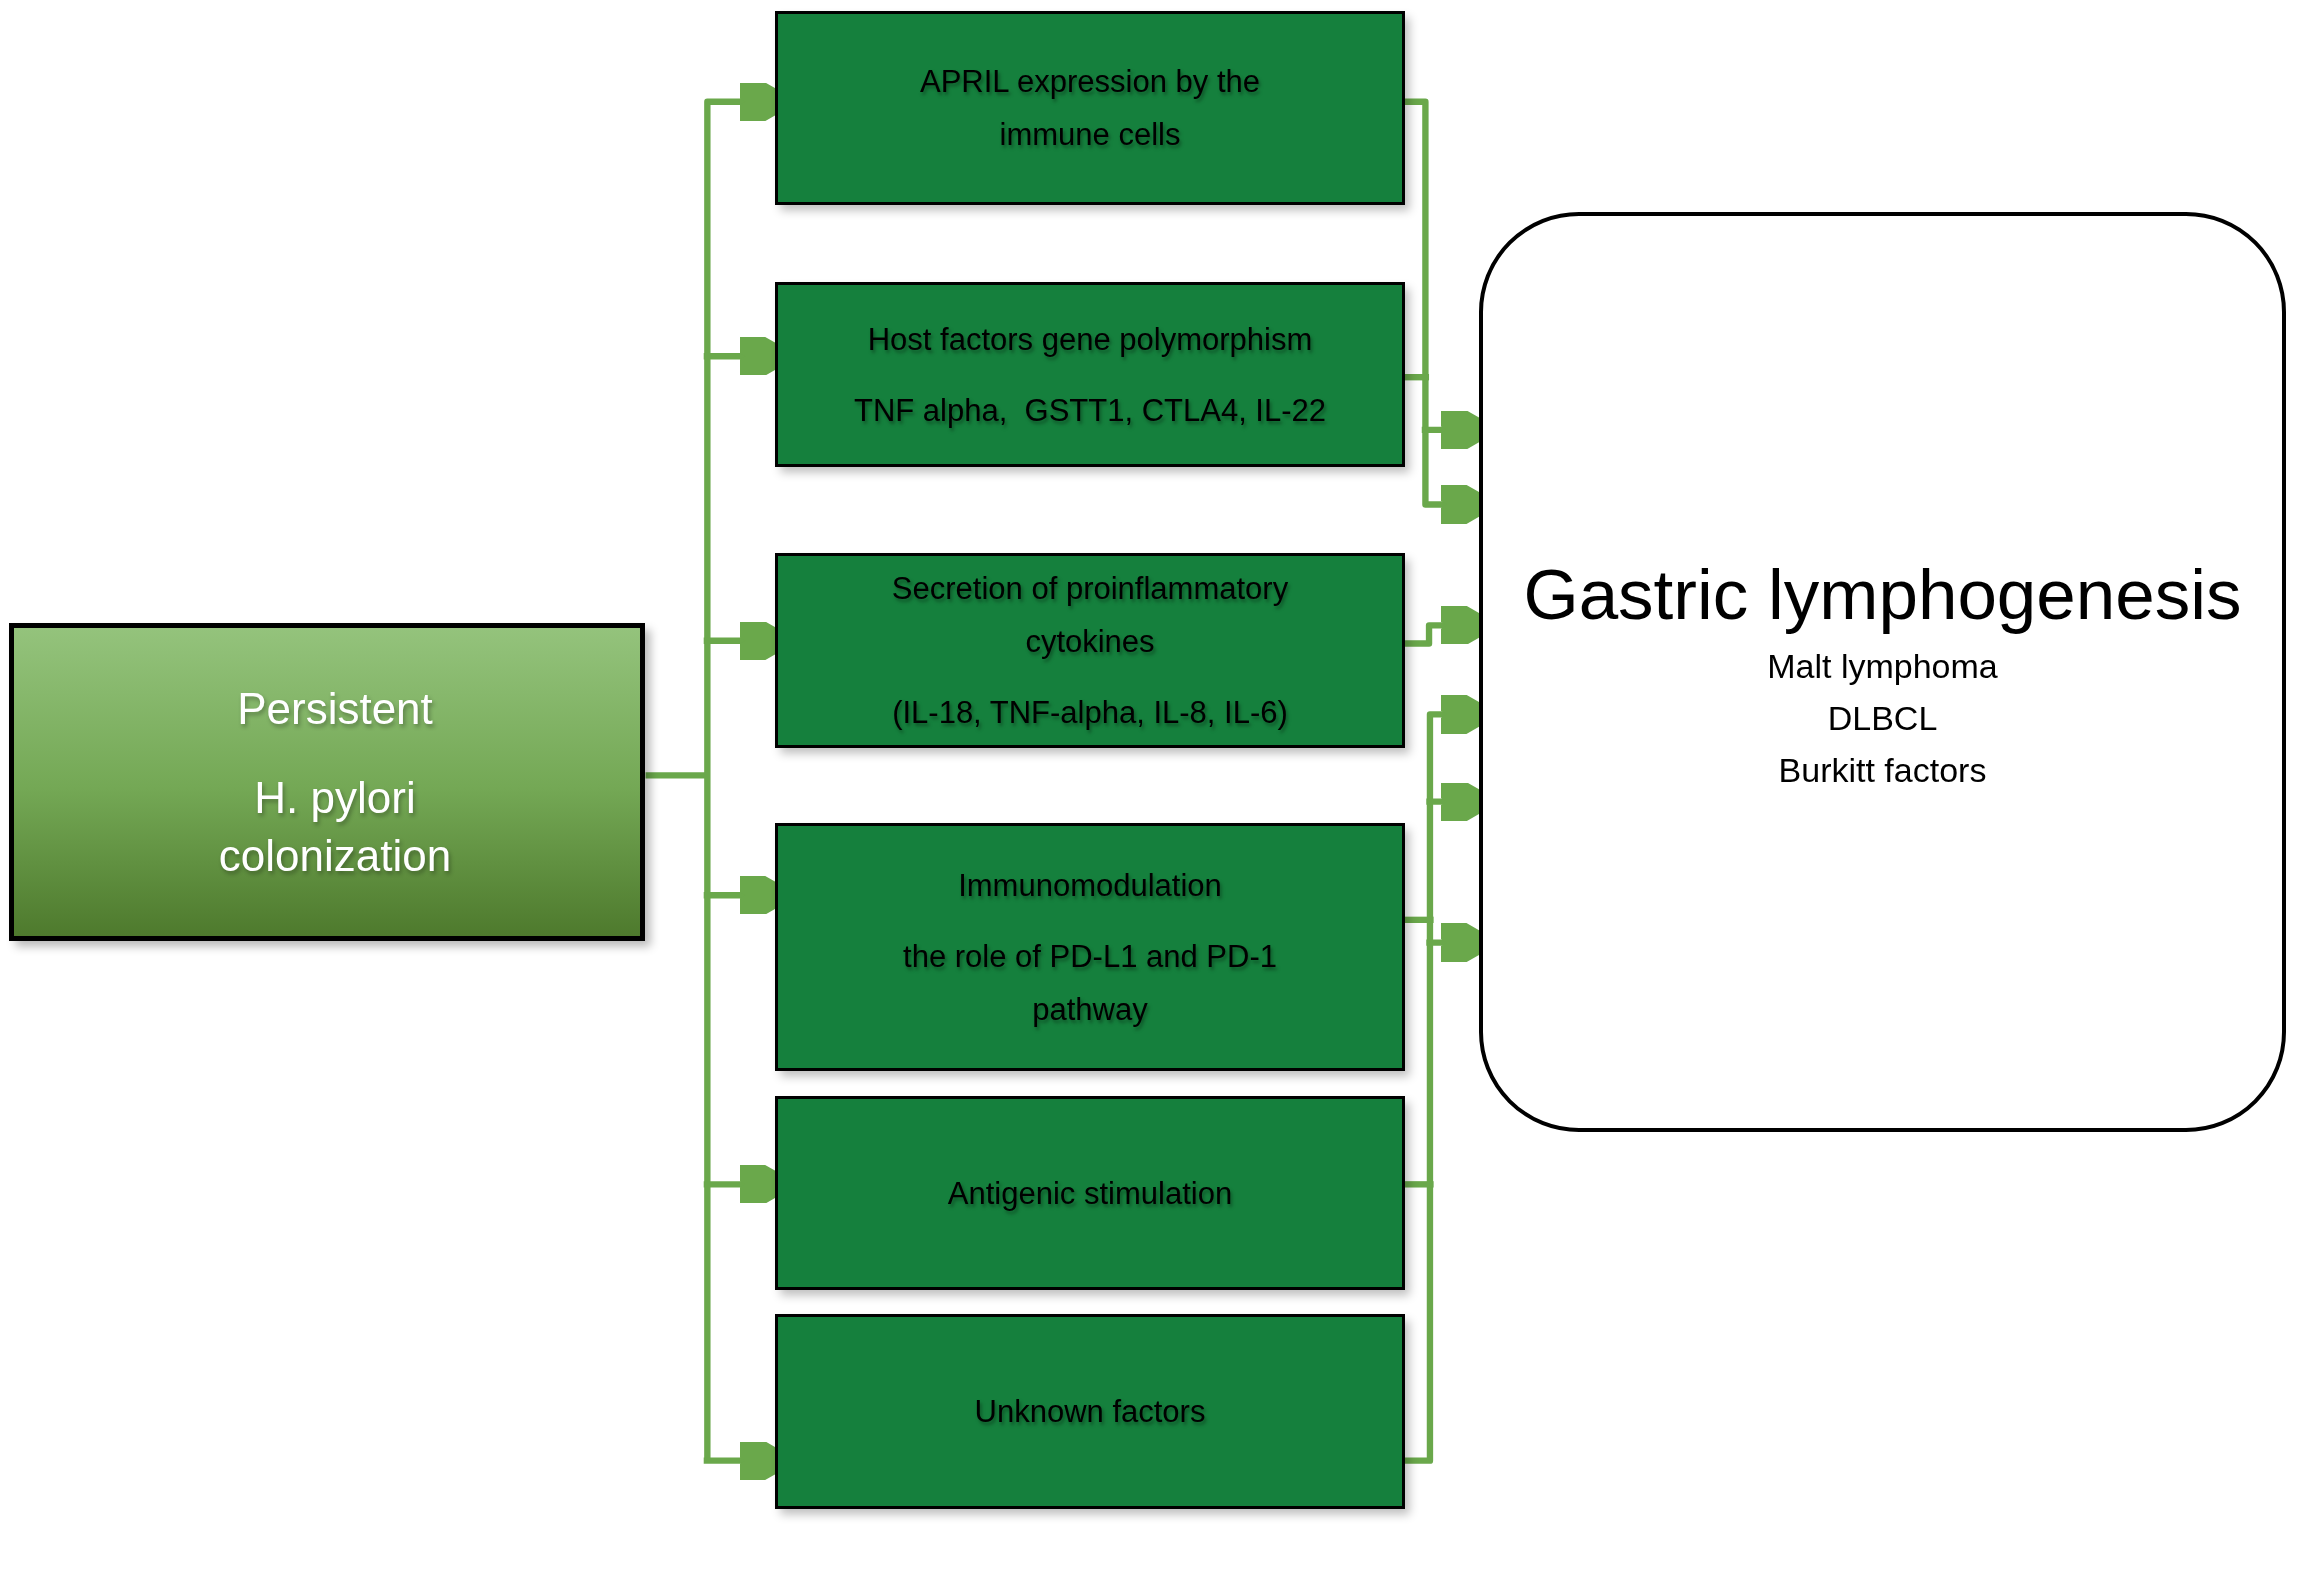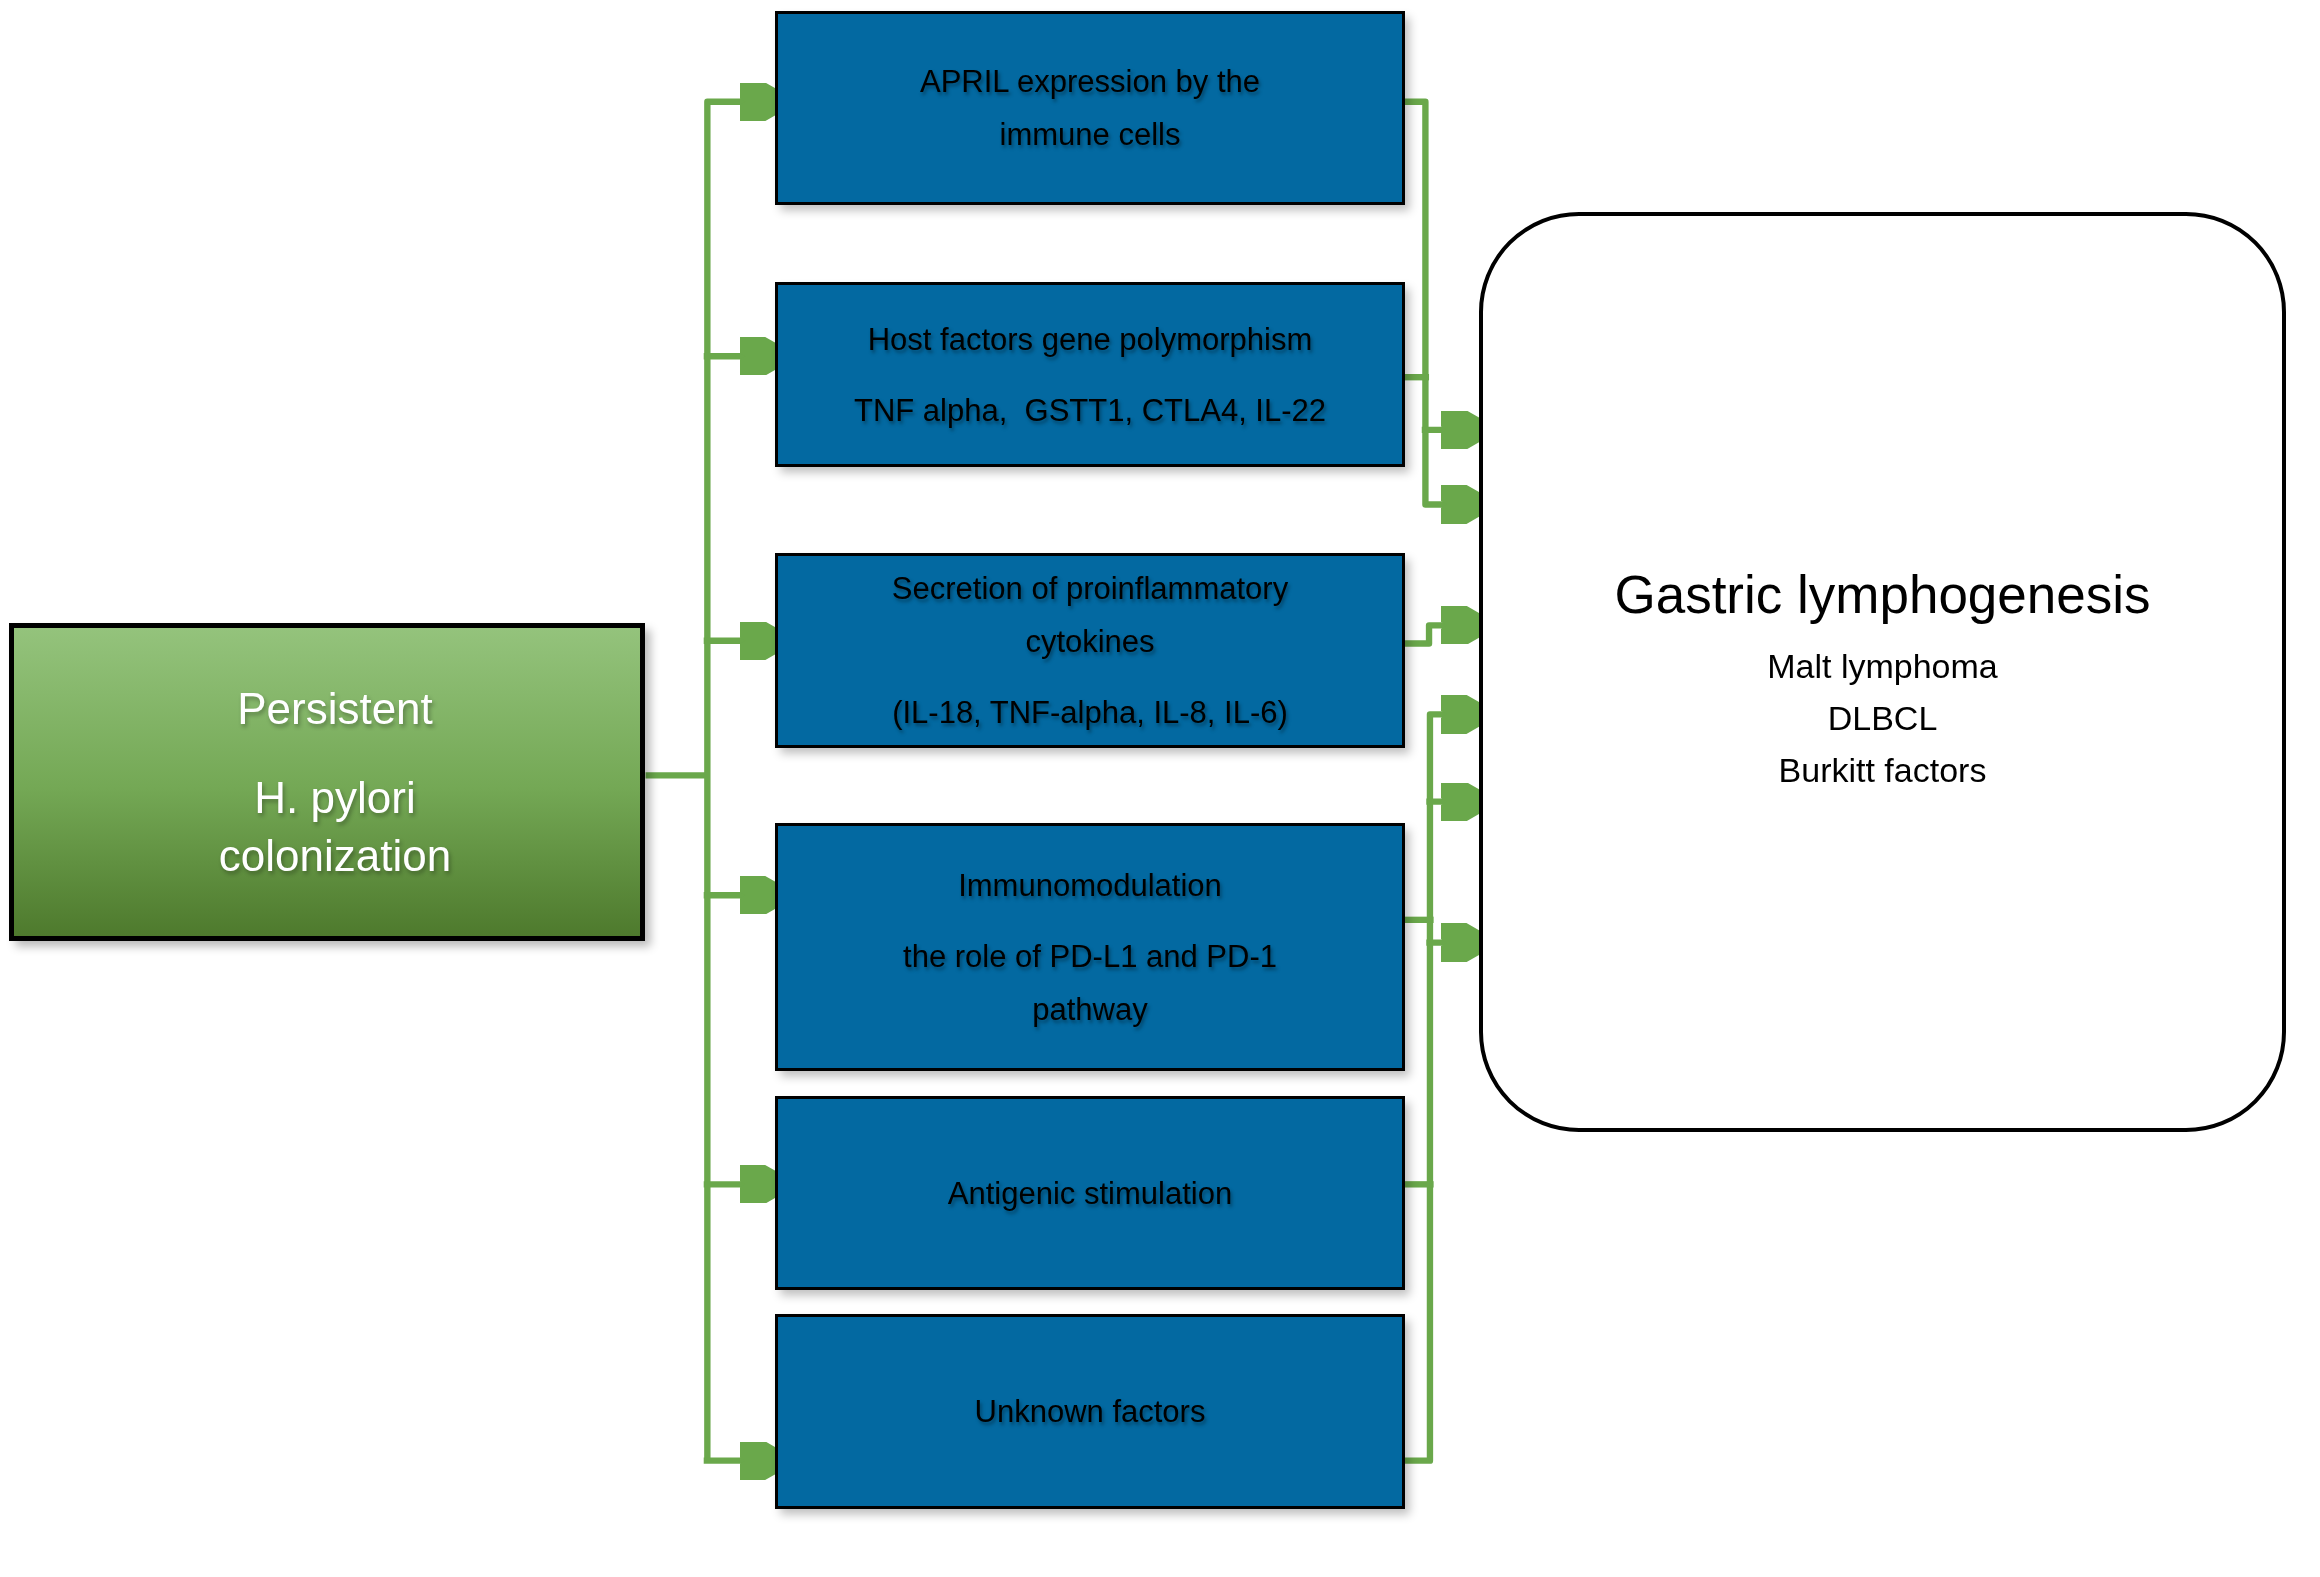--- a/index.html
+++ b/index.html
@@ -6,21 +6,21 @@
   .canvas {
     position:relative; width:2320px; height:1577px; background:#ffffff;
     font-family:"Liberation Sans", sans-serif; overflow:hidden; color:#000;
   }
   .connectors { position:absolute; left:0; top:0; width:2320px; height:1577px; }
   .connectors path { fill:none; stroke:#6aa84b; stroke-width:7; stroke-linejoin:round; }
 
   .box { position:absolute; box-sizing:border-box; }
 
   .factor-box {
-    left:775px; width:630px; background:#0369a1; border:3.6px solid #000;
+    left:775px; width:630px; background:#15803d; border:3.6px solid #000;
     box-shadow:4.5px 5.5px 9px rgba(0,0,0,0.25);
     display:flex; flex-direction:column; align-items:center; justify-content:center;
     text-align:center; font-size:31px;
   }
   .factor-box .line { line-height:53px; white-space:pre; text-shadow:1.8px 2.7px 3.6px rgba(0,0,0,0.35); }
   .factor-box .group.gap { margin-top:18px; }
 
   .source-box {
     left:9px; top:623px; width:636px; height:318px;
     background:linear-gradient(180deg,#94c37c 0%, #74a855 52%, #4e7a2d 100%);
@@ -30,21 +30,21 @@
   }
   .source-box .src-line { line-height:58px; text-shadow:1.8px 2.7px 4.5px rgba(0,0,0,0.30); white-space:pre; }
   .source-box .src-line.gap { margin-top:31px; }
   .italic { }
 
   .outcome-box {
     left:1479px; top:212px; width:807px; height:920px;
     background:#ffffff; border:4.5px solid #000; border-radius:100px;
     display:flex; flex-direction:column; align-items:center; text-align:center;
   }
-  .outcome-title { margin-top:347px; font-size:53px; line-height:64px; white-space:pre; }
+  .outcome-title { margin-top:347px; font-size:71px; line-height:64px; white-space:pre; }
   .outcome-subs { margin-top:12.7px; }
   .outcome-sub { font-size:34px; line-height:52px; white-space:pre; }
 </style>
 </head>
 <body>
 
 <div class="canvas">
 
   <svg class="connectors" width="2320" height="1577" viewBox="0 0 2552 1735" xmlns="http://www.w3.org/2000/svg">
     <defs>

